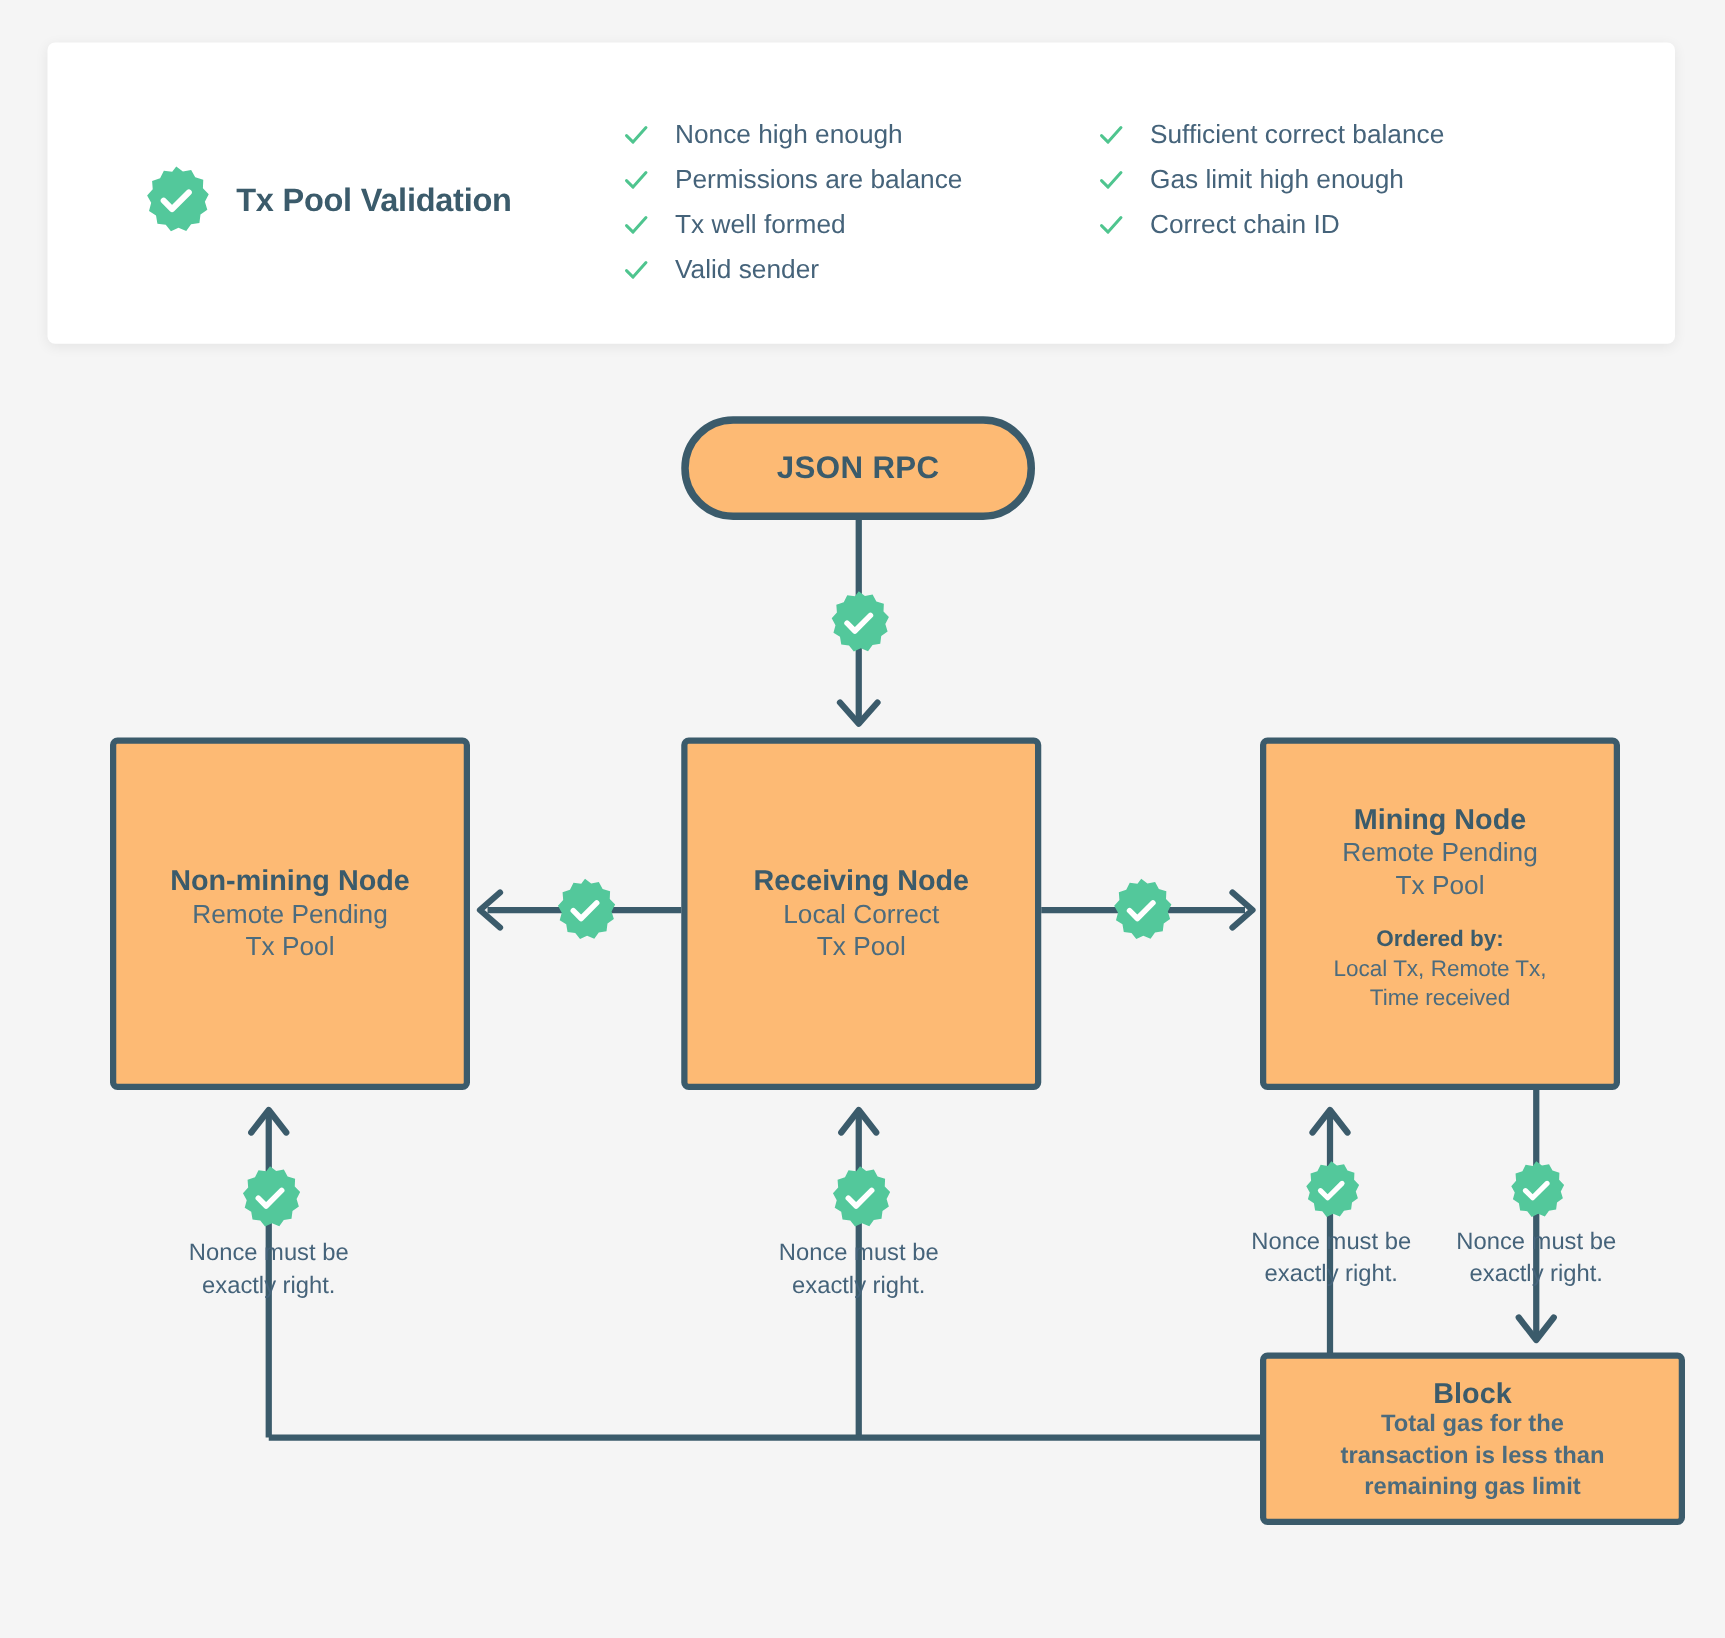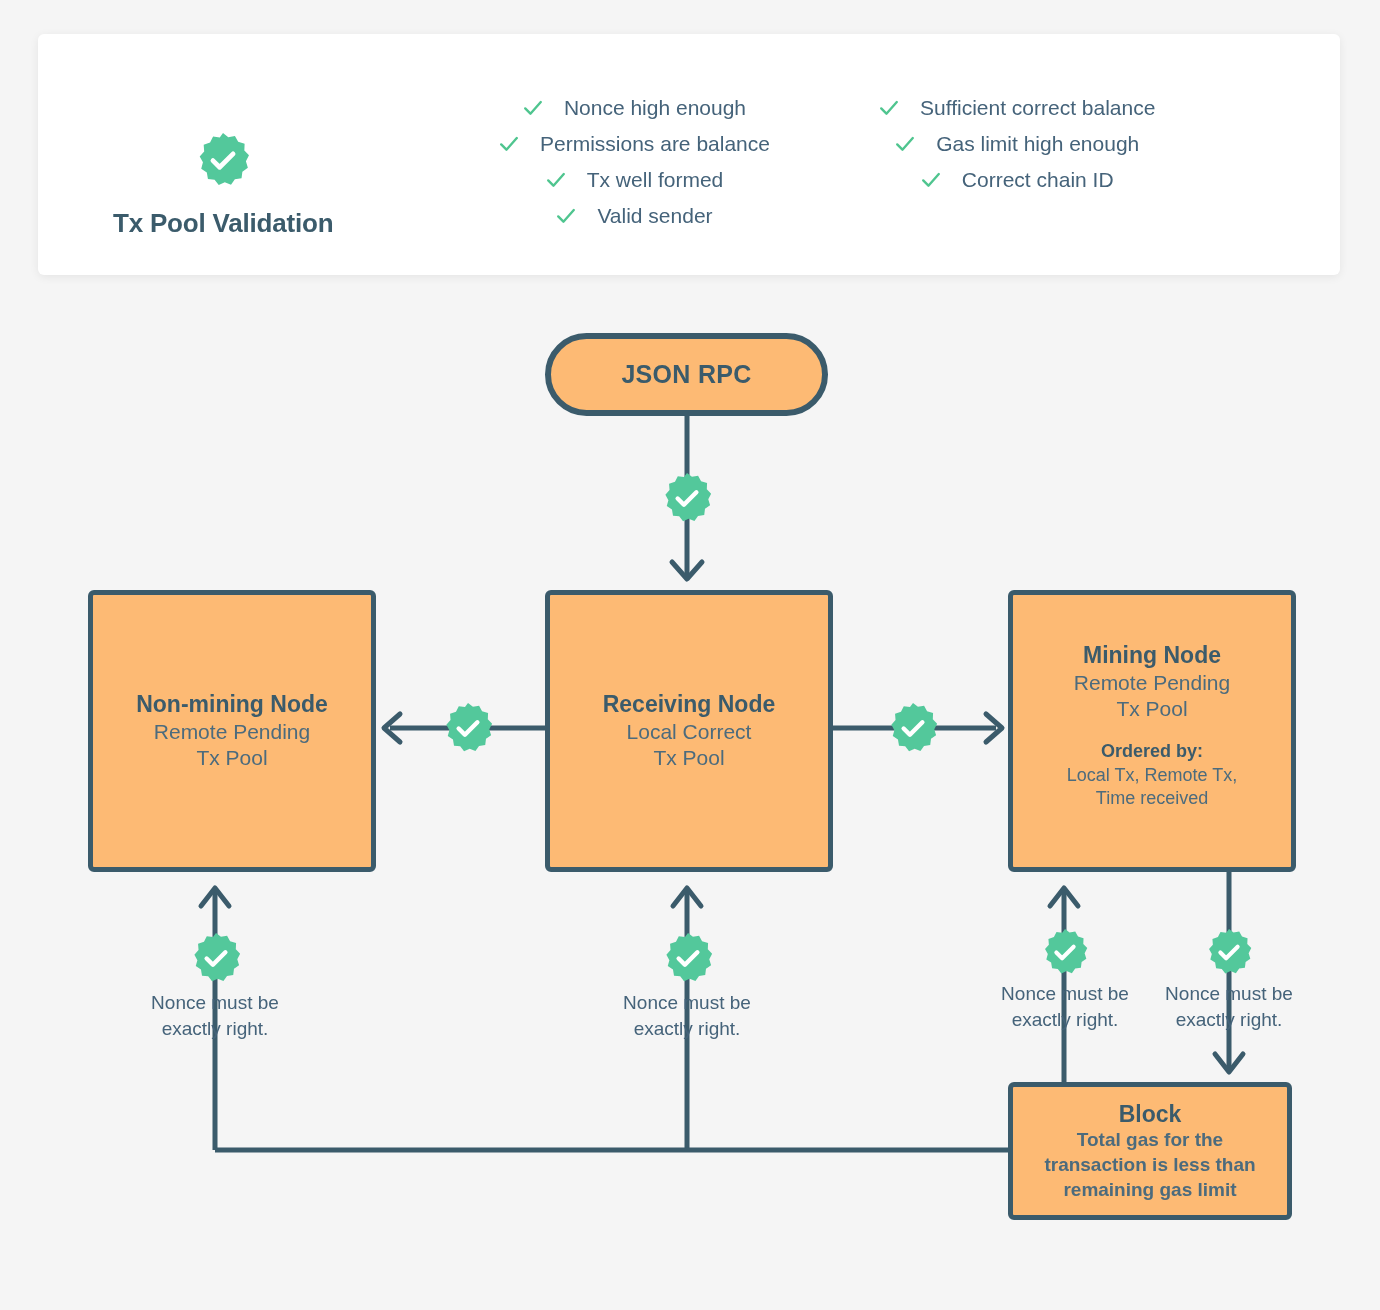--- a/index.html
+++ b/index.html
@@ -13,27 +13,27 @@
   }
   #stage{position:relative;width:1380px;height:1310px;}
 
   
   .card{
     position:absolute;left:38px;top:34px;width:1302px;height:241px;
     background:#ffffff;border-radius:6px;
     box-shadow:0 2px 10px rgba(0,0,0,0.07);
   }
   .card-title-wrap{
-    position:absolute;left:75px;top:98px;display:flex;align-items:center;gap:20px;flex-direction:column;
+    position:absolute;left:75px;top:98px;display:flex;align-items:center;gap:20px;
   }
   .card-title{
     font-size:26px;font-weight:bold;color:#3b5b6b;letter-spacing:-0.2px;white-space:nowrap;
   }
   .checklist{
-    position:absolute;top:56px;display:flex;flex-direction:column;gap:0px;align-items:center;
+    position:absolute;top:56px;display:flex;flex-direction:column;gap:0px;
   }
   .checklist.col1{left:460px;}
   .checklist.col2{left:840px;}
   .check-row{display:flex;align-items:center;height:36px;gap:20px;}
   .check-row .ctext{font-size:21px;color:#45637a;white-space:nowrap;}
   .tick{width:22px;height:22px;flex:0 0 22px;display:block;}
 
   
   .node{
     position:absolute;background:#fdba74;
@@ -49,21 +49,21 @@
 
   #jsonrpc{
     left:545px;top:333px;width:283px;height:83px;
     border-width:6px;border-radius:46px;
   }
   #jsonrpc .n-title{font-size:25px;letter-spacing:0.3px;}
 
   #nonmining{left:88px;top:590px;width:288px;height:282px;}
   #receiving{left:545px;top:590px;width:288px;height:282px;}
   #mining{left:1008px;top:590px;width:288px;height:282px;justify-content:flex-start;padding-top:46px;align-items:center;}
-  #block{left:1008px;top:1082px;width:284px;height:138px;}
+  #block{left:1008px;top:1082px;width:340px;height:138px;}
   #block .n-title{font-size:23px;}
   #block .n-sub{font-size:19px;line-height:1.3;font-weight:bold;}
 
   .gap{height:18px;}
 
   
   .svg-layer{position:absolute;left:0;top:0;width:1380px;height:1310px;overflow:visible;}
 
   
   .badge{position:absolute;width:52px;height:52px;}

